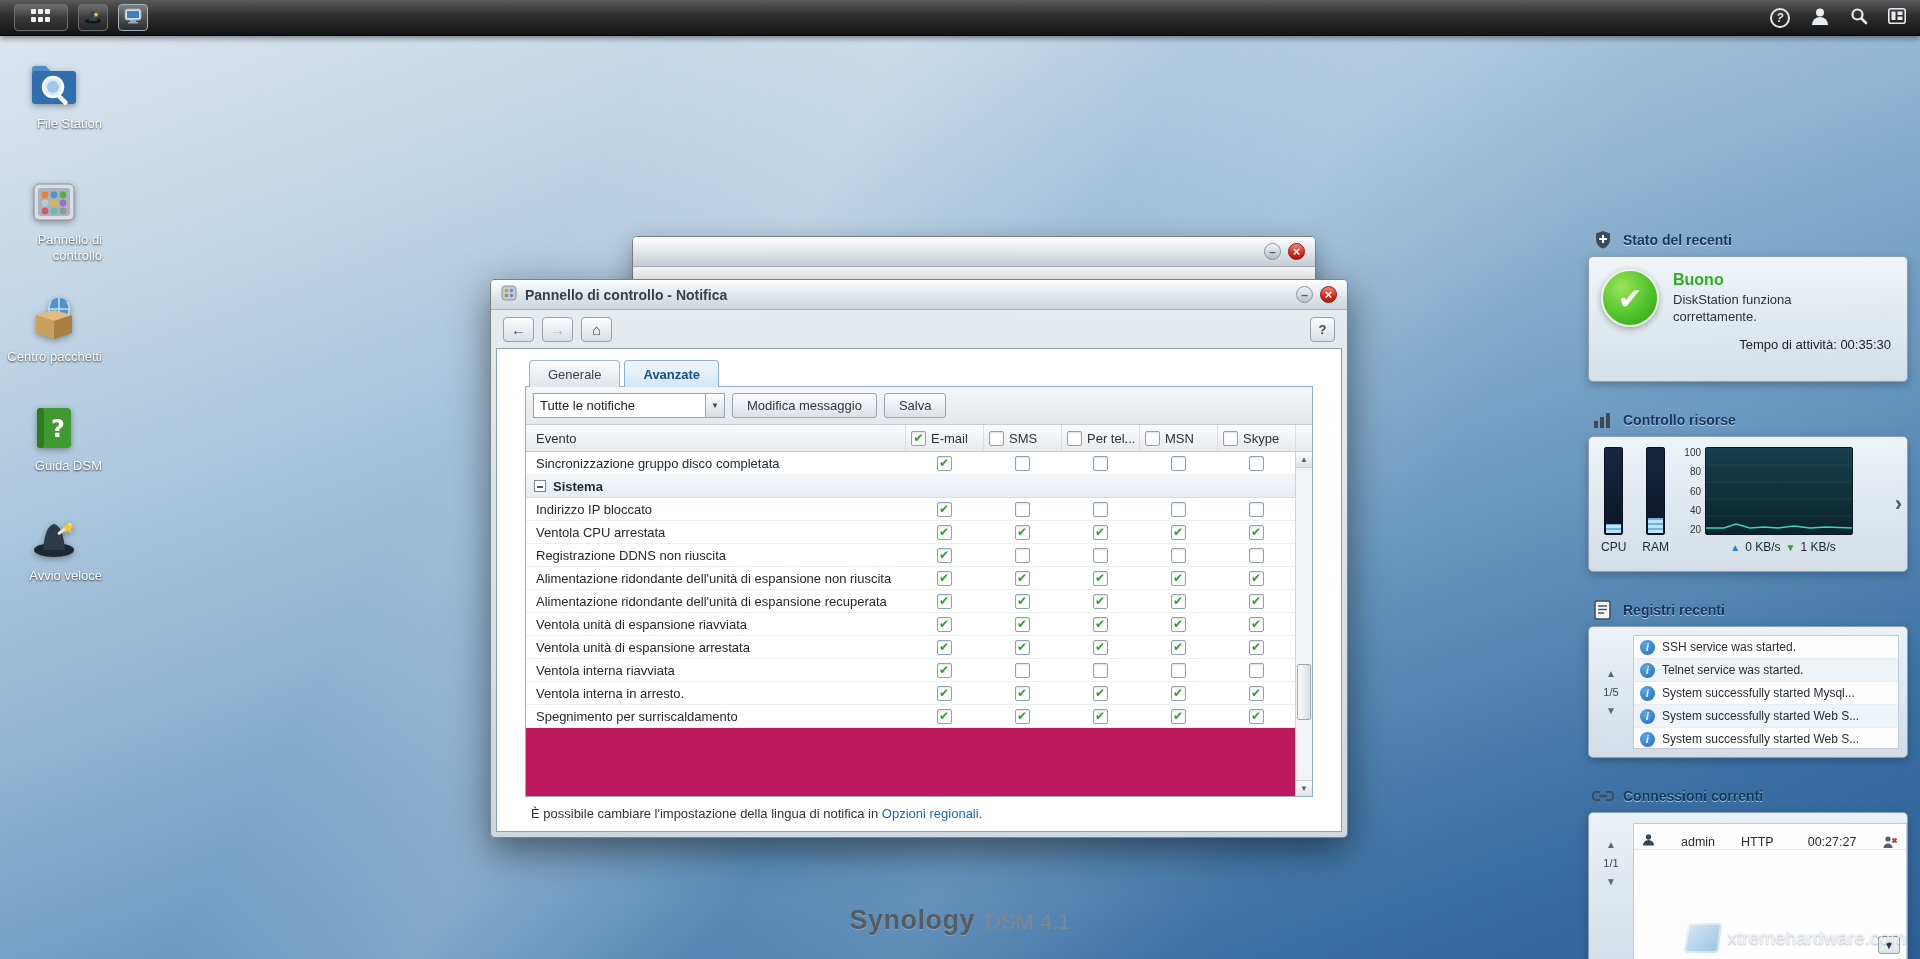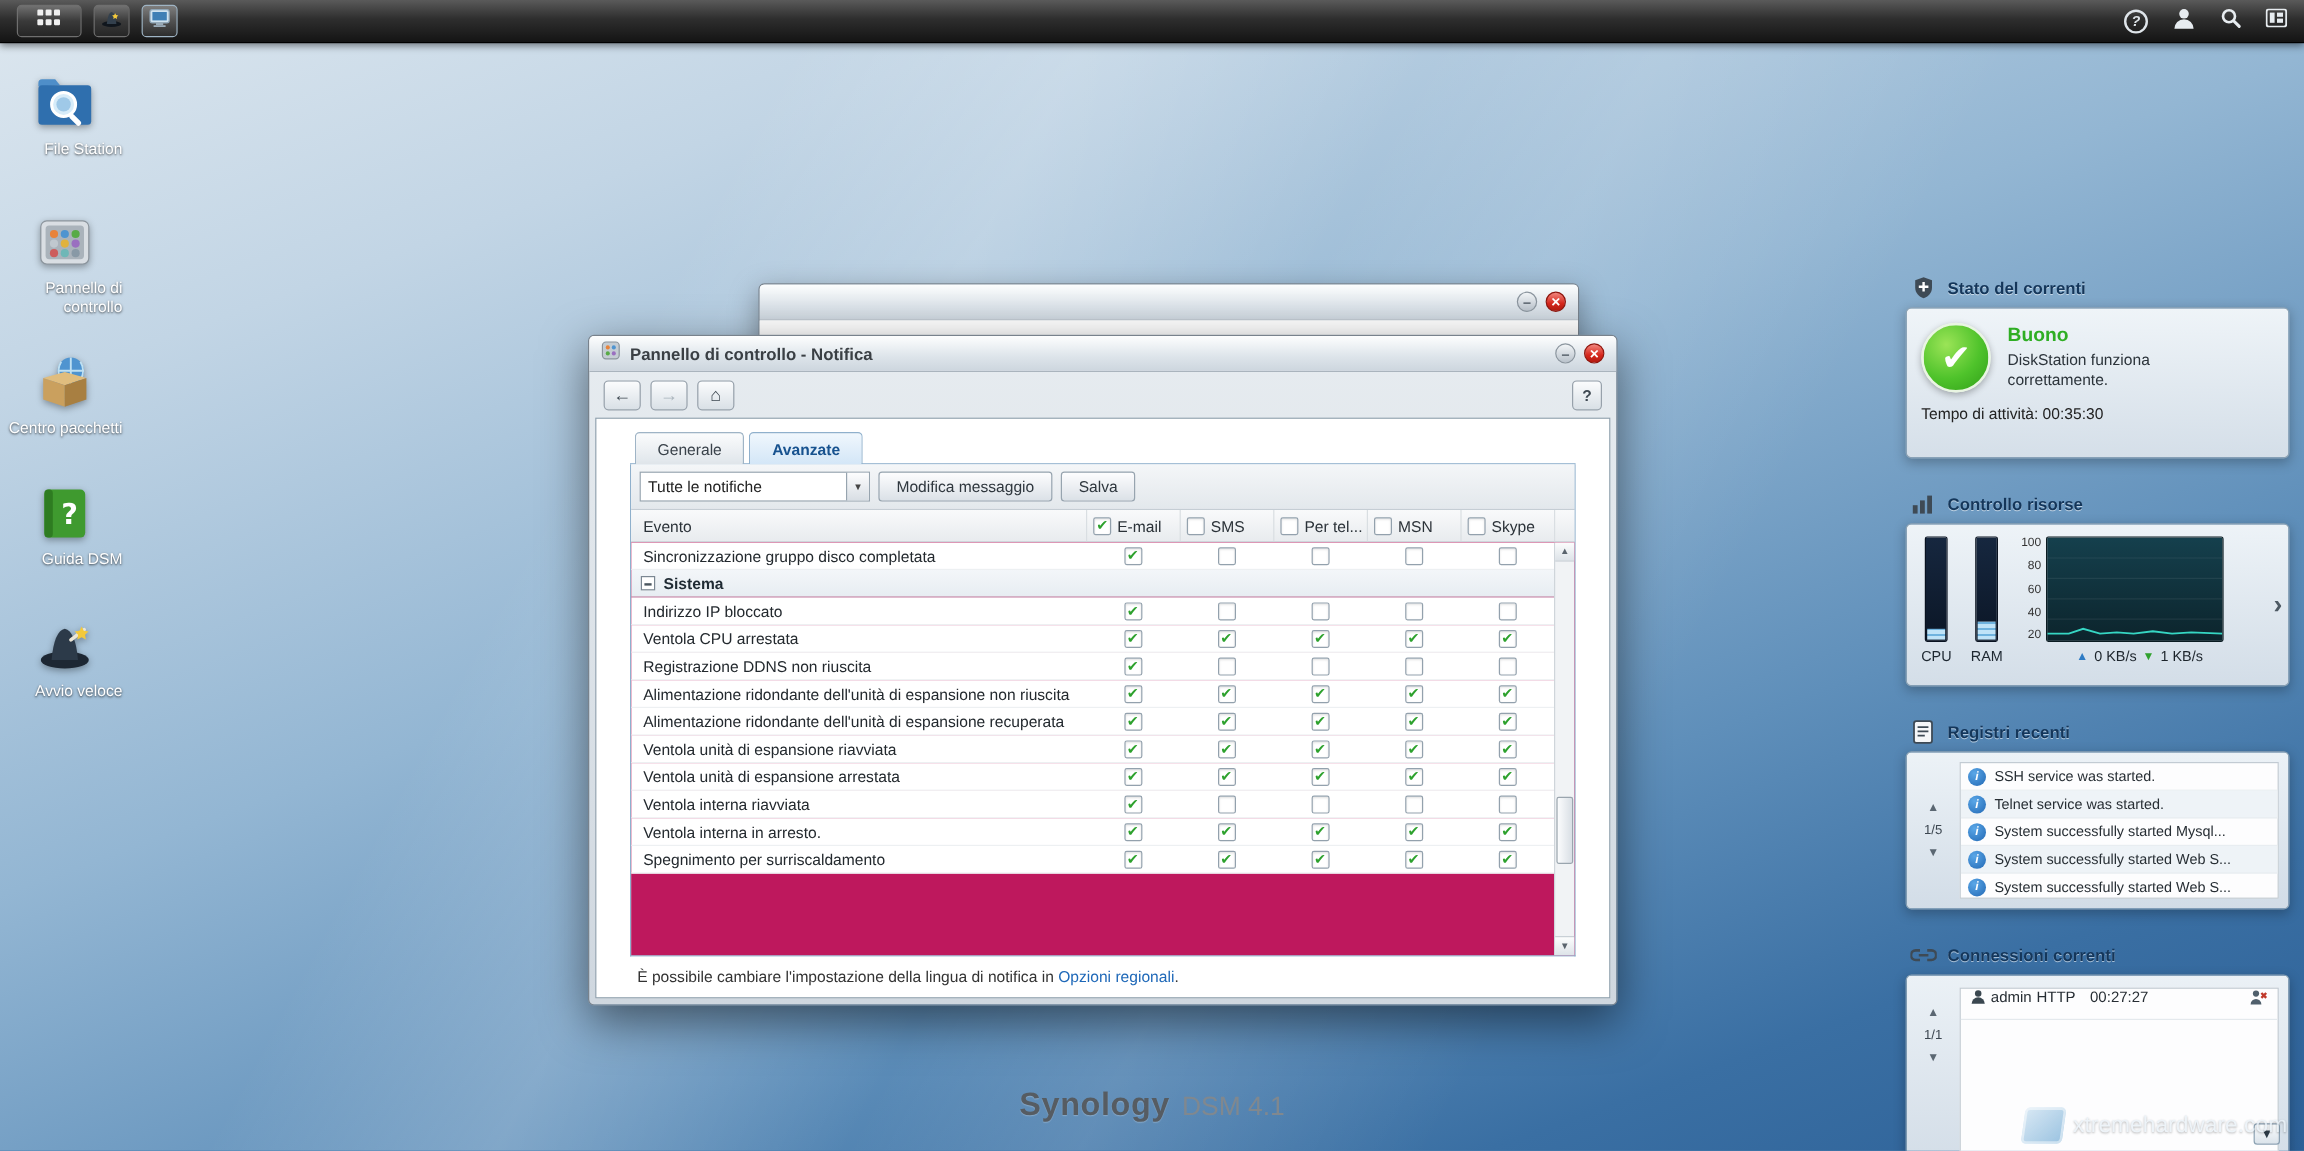--- a/index.html
+++ b/index.html
@@ -84,21 +84,21 @@
   .wheader{display:flex;align-items:center;gap:9px;height:24px;margin:0 0 4px 4px}
   .wh-ic{display:flex;width:22px;justify-content:center}
   .wtitle{font-size:14px;font-weight:bold;color:#14365a;text-shadow:0 1px 0 rgba(255,255,255,.55)}
   .wpanel{background:linear-gradient(rgba(246,249,251,.94),rgba(219,227,235,.94));border:1px solid #8aa0b2;border-radius:5px;box-shadow:0 3px 10px rgba(0,0,0,.25);margin-bottom:26px;position:relative}
   .status-panel{height:126px;padding:12px 12px 8px}
   .status-row{display:flex;align-items:center;gap:14px}
   .status-circle{width:58px;height:58px;border-radius:50%;background:radial-gradient(circle at 35% 30%,#9be457,#4fc32b 55%,#2f9e17);border:2px solid #e9f5e2;box-shadow:0 2px 6px rgba(0,0,0,.3);display:flex;align-items:center;justify-content:center;flex:0 0 auto}
   .status-circle span{color:#fff;font-size:30px;font-family:"DejaVu Sans",sans-serif}
   .status-good{color:#2fae24;font-size:16px;font-weight:bold;margin-bottom:3px}
   .status-desc{font-size:13px;color:#2c343b;width:175px;line-height:1.25}
-  .uptime{font-size:13px;color:#222;margin-top:10px;padding-right:4px}
+  .uptime{text-align:right;font-size:13px;color:#222;margin-top:10px;padding-right:4px}
 
   .resource-panel{height:136px;padding:10px 20px 8px 12px;display:flex;gap:10px}
   .gauges{display:flex;gap:16px;flex:0 0 auto}
   .gauge{display:flex;flex-direction:column;align-items:center}
   .gbar{width:19px;height:88px;background:linear-gradient(#16273f,#0b1626);border:1px solid #091220;border-radius:2px;position:relative;overflow:hidden}
   .gfill{position:absolute;left:1px;right:1px;bottom:1px;background:repeating-linear-gradient(to top,#bfe3f7 0 3px,#6fb3de 3px 5px)}
   .glabel{margin-top:5px;font-size:12px;color:#1d2730}
   .chart-wrap{flex:1;display:flex;flex-direction:column}
   .chart-row{display:flex}
   .yaxis{width:26px;height:88px;display:flex;flex-direction:column;justify-content:space-between;align-items:flex-end;padding-right:4px;font-size:10px;color:#333}
@@ -112,21 +112,21 @@
   .pager{width:32px;display:flex;flex-direction:column;align-items:center;justify-content:center;gap:7px;font-size:11px;color:#3c4650;flex:0 0 auto}
   .pager .arrow{cursor:pointer;color:#5b6772;font-size:10px}
   .log-list{flex:1;background:#fdfdfe;border:1px solid #c2cbd3;overflow:hidden}
   .log-row{display:flex;align-items:center;gap:7px;height:23px;padding:0 6px;font-size:12px;color:#272e34;border-bottom:1px solid #e8edf1;white-space:nowrap;overflow:hidden;cursor:pointer}
   .log-row.alt{background:#eef3f7}
   .info-ic{width:15px;height:15px;border-radius:50%;background:radial-gradient(circle at 35% 30%,#5aa7e8,#2268b4);color:#fff;font-size:10px;font-weight:bold;font-style:italic;display:flex;align-items:center;justify-content:center;flex:0 0 auto}
 
   .conn-panel{height:172px;padding:10px 8px 8px 6px;display:flex;gap:6px}
   .conn-panel .pager{justify-content:flex-start;padding-top:16px}
   .conn-main{flex:1;background:#fdfdfe;border:1px solid #c2cbd3;display:flex;flex-direction:column}
-  .conn-row{display:flex;align-items:flex-start;gap:4px;height:26px;padding:0 8px;font-size:12.5px;color:#272e34;border-bottom:1px solid #e4e9ed;cursor:pointer}
+  .conn-row{display:flex;align-items:flex-end;gap:26px;height:26px;padding:0 8px;font-size:12.5px;color:#272e34;border-bottom:1px solid #e4e9ed;cursor:pointer}
   .conn-time{margin-left:8px}
   .kick{margin-left:auto;cursor:pointer;display:flex}
   .conn-empty{flex:1}
   .widget-scroll-down{position:absolute;right:8px;top:708px;width:22px;height:18px;display:flex;align-items:center;justify-content:center;color:#2c3a46;font-size:11px;cursor:pointer;background:linear-gradient(rgba(250,252,253,.9),rgba(215,224,232,.9));border:1px solid #8aa0b2;border-radius:3px;z-index:6}
 
   
   .branding{position:absolute;left:50%;top:905px;transform:translateX(-50%);display:flex;align-items:baseline;gap:10px;z-index:1}
   .brand-logo{font-size:27px;font-weight:bold;color:#565c62;letter-spacing:.5px;text-shadow:0 1px 1px rgba(255,255,255,.25)}
   .brand-ver{font-size:22px;color:#80888f}
   .watermark{position:absolute;right:14px;bottom:6px;display:flex;align-items:center;gap:8px;opacity:.78;z-index:55}
@@ -569,21 +569,21 @@
 
   <aside class="widgets">
 
     <div class="wheader">
       <span class="wh-ic">
         <svg width="20" height="20" viewBox="0 0 20 20">
             <path d="M10 1 l7 2.5 v6 c0 4.5 -3 7.6 -7 9 -4 -1.4 -7 -4.5 -7 -9 v-6z" fill="#3e4a55"></path>
             <path d="M9 5 h2 v3 h3 v2 h-3 v3 H9 v-3 H6 V8 h3z" fill="#ffffff"></path>
           </svg>
       </span>
-      <span class="wtitle">Stato del correnti</span>
+      <span class="wtitle">Stato del recenti</span>
     </div>
     <div class="wpanel status-panel">
       <div class="status-row">
         <div class="status-circle">
             <span>✔</span>
           </div>
         <div>
           <div class="status-good">Buono</div>
           <div class="status-desc">DiskStation funziona correttamente.</div>
         </div>

